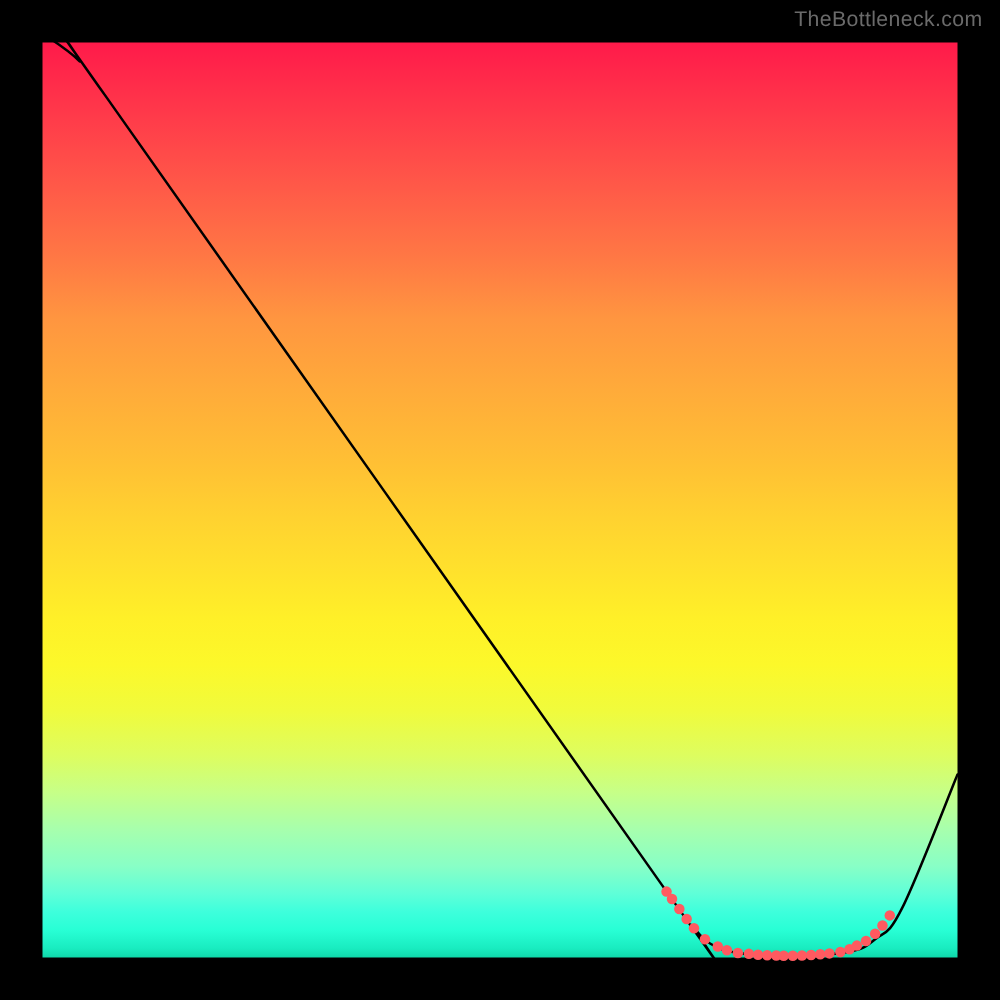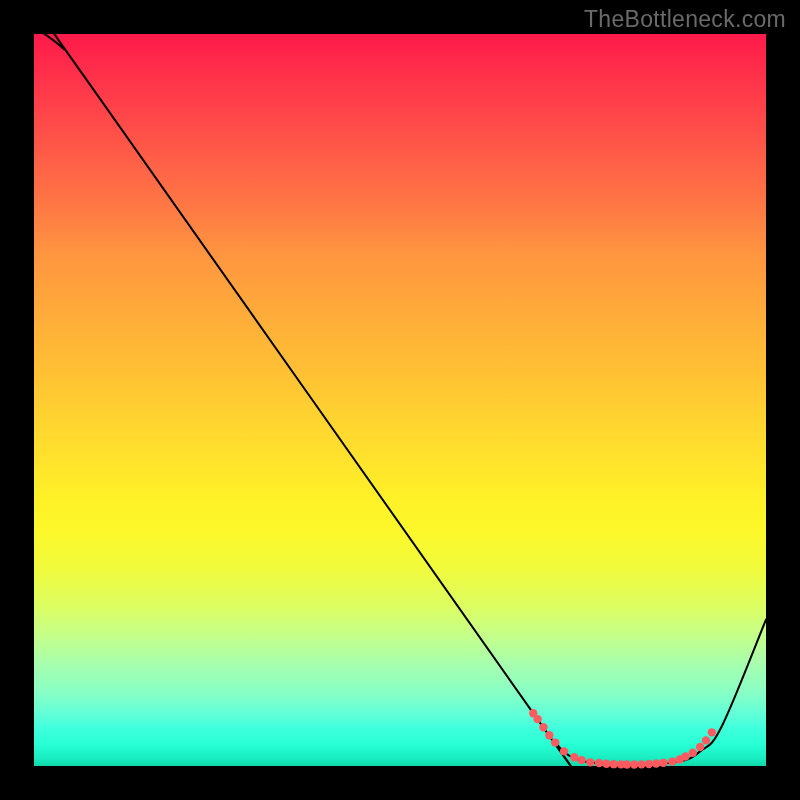--- a/index.html
+++ b/index.html
@@ -41,21 +41,21 @@
       #28ffd5 97%,
       #19ecc0 99%,
       #0fd8aa 100%
     );
   }
   .watermark {
     position: absolute;
     top: 6px;
     right: 14px;
     color: #6a6a6a;
-    font-size: 23px;
+    font-size: 17px;
     letter-spacing: 0.3px;
     z-index: 10;
   }
   svg.curve {
     position: absolute;
     left: 0;
     top: 0;
     width: 732px;
     height: 732px;
     overflow: visible;

